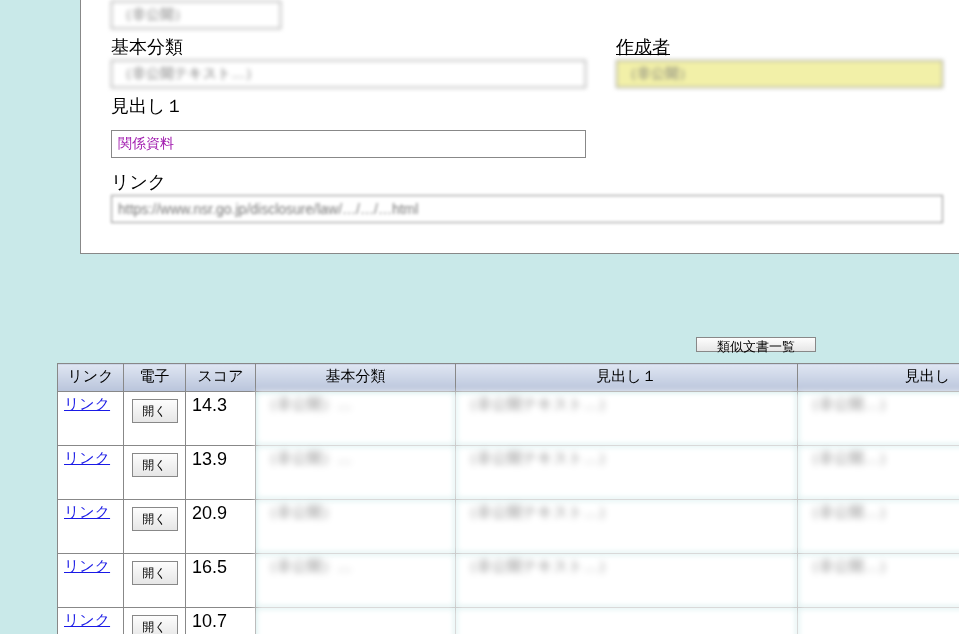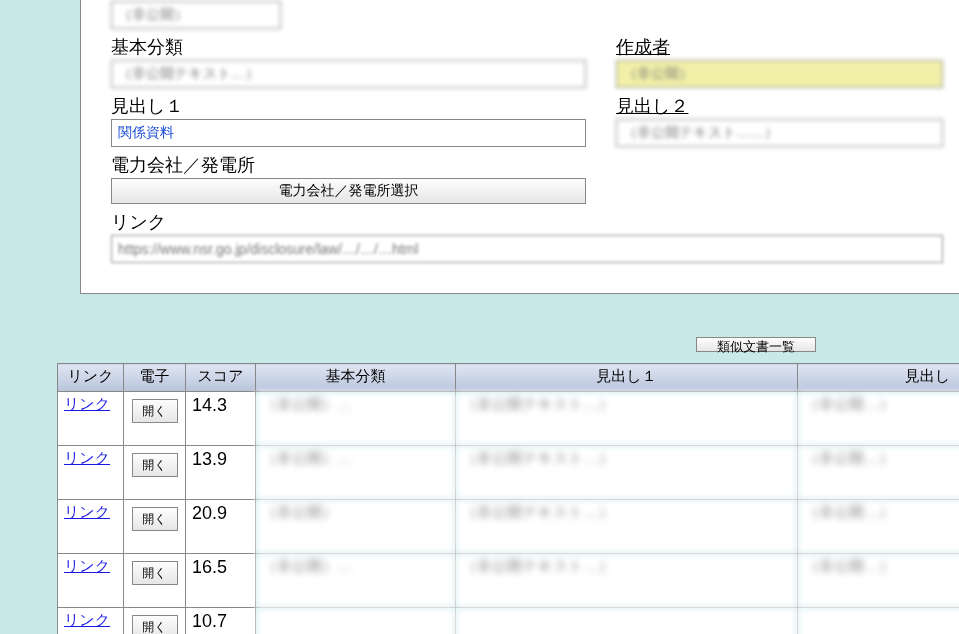--- a/index.html
+++ b/index.html
@@ -37,21 +37,21 @@
   }
   .text-input {
     width: 100%;
     border: 1px solid #888;
     height: 28px;
     padding: 2px 6px;
     font-size: 14px;
     color: #777;
     filter: blur(2px);
   }
-  .text-input.clear { filter: none; color:#1d4ed8; }
+  .text-input.clear { filter: none; color:#a21caf;margin-top:11px; }
   .text-input.yellow { background: #f2f0a8; }
   .select-btn {
     width: 100%;
     height: 26px;
     border: 1px solid #888;
     background: linear-gradient(#fdfdfd,#e6e6e6);
     font-size: 14px;
     cursor: pointer;
   }
   .small-input-wrap { width: 170px; }
@@ -135,31 +135,23 @@
       <div class="field-label">作成者</div>
       <input class="text-input yellow" value="（非公開）" style="">
     </div>
   </div>
 
   <div class="form-row">
     <div class="field-left">
       <div class="field-label">見出し１</div>
       <input class="text-input clear" value="関係資料" style="">
     </div>
-    <div class="field-right">
-      <div class="field-label">見出し２</div>
-      <input class="text-input" value="（非公開テキスト……）" style="">
-    </div>
-  </div>
-
-  <div class="form-row">
-    <div class="field-left">
-      <div class="field-label">電力会社／発電所</div>
-      <button class="select-btn">電力会社／発電所選択</button>
-    </div>
+  </div>
+
+  <div class="form-row">
   </div>
 
   <div class="form-row">
     <div style="flex:1">
       <div class="field-label">リンク</div>
       <input class="text-input" style="filter: blur(1.5px);" value="https://www.nsr.go.jp/disclosure/law/…/…/…html">
     </div>
   </div>
 </div>
 

